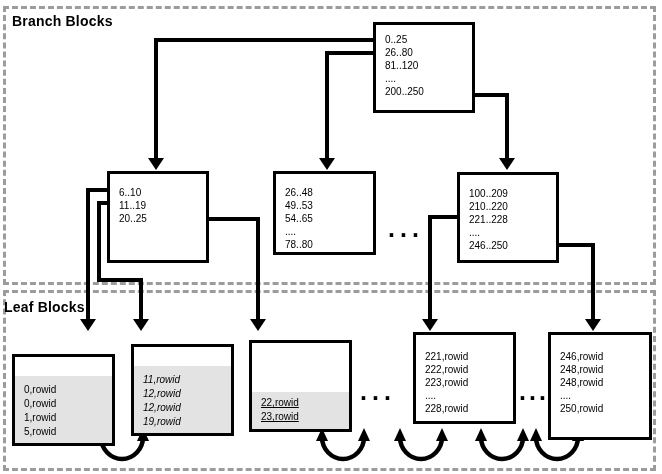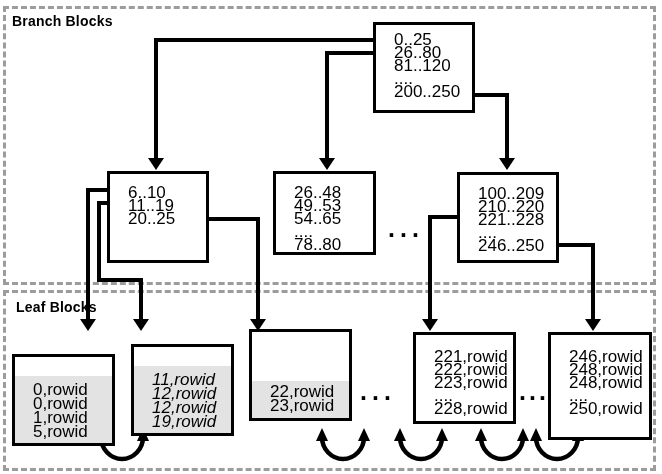--- a/index.html
+++ b/index.html
@@ -5,21 +5,21 @@
   html,body{margin:0;padding:0;background:#ffffff;}
   .canvas{
     position:relative;width:662px;height:474px;background:#ffffff;
     font-family:"Liberation Sans",sans-serif;color:#000;overflow:hidden;
   }
   .section{position:absolute;border:3px dashed #9c9c9c;box-sizing:border-box;background:transparent;}
   .sec-label{position:absolute;font-weight:bold;font-size:14px;letter-spacing:.2px;}
   svg.connectors{position:absolute;left:0;top:0;pointer-events:none;}
   .node{
     position:absolute;border:3px solid #000;background:#fff;box-sizing:border-box;
-    font-size:17px;line-height:13px;padding-left:9px;
+    font-size:10px;line-height:13px;
   }
   .node .ln{padding-left:9px;white-space:pre;}
   .branch .ln{height:13px;}
   .leaf .ln{height:14px;line-height:14px;}
   .leaf45 .ln{height:13px;line-height:13px;}
   .pad-root{padding-top:8px;}
   .pad-branch{padding-top:12px;}
   .pad-leaf12{padding-top:26px;}
   .pad-leaf3{padding-top:53px;}
   .pad-leaf45{padding-top:15px;}
@@ -32,21 +32,21 @@
 </style>
 </head>
 <body>
 
 <div class="canvas">
 
   <div class="section" style="left:3px;top:6px;width:653px;height:279px;"></div>
   <div class="section" style="left:3px;top:290px;width:653px;height:181px;"></div>
 
   <div class="sec-label" style="left:12px;top:13px;">Branch Blocks</div>
-  <div class="sec-label" style="left:16px;top:299px;">Leaf Blocks</div>
+  <div class="sec-label" style="left:4px;top:299px;">Leaf Blocks</div>
 
   <svg class="connectors" width="662" height="474" viewBox="0 0 662 474">
     <g fill="none" stroke="#000" stroke-width="4">
       <path d="M 375 40 H 156 V 159"></path>
       <path d="M 375 53 H 327 V 159"></path>
       <path d="M 473 95 H 507 V 159"></path>
       <path d="M 109 190 H 88 V 319"></path>
       <path d="M 109 203 H 99 V 280 H 141 V 319"></path>
       <path d="M 207 219 H 258 V 319"></path>
       <path d="M 459 217 H 430 V 319"></path>
@@ -130,21 +130,21 @@
     <div class="ln">5,rowid</div>
   </div>
 
   <div class="node leaf shade12 pad-leaf12" style="left:131px;top:344px;width:103px;height:92px;font-style:italic;">
     <div class="ln">11,rowid</div>
     <div class="ln">12,rowid</div>
     <div class="ln">12,rowid</div>
     <div class="ln">19,rowid</div>
   </div>
 
-  <div class="node leaf shade3 pad-leaf3" style="left:249px;top:329px;width:103px;height:92px;">
+  <div class="node leaf shade3 pad-leaf3" style="left:249px;top:340px;width:103px;height:92px;text-decoration:underline;">
     <div class="ln">22,rowid</div>
     <div class="ln">23,rowid</div>
   </div>
 
   <div class="dots" style="left:360px;top:382px;">...</div>
 
   <div class="node leaf leaf45 pad-leaf45" style="left:413px;top:332px;width:103px;height:92px;">
     <div class="ln">221,rowid</div>
     <div class="ln">222,rowid</div>
     <div class="ln">223,rowid</div>

